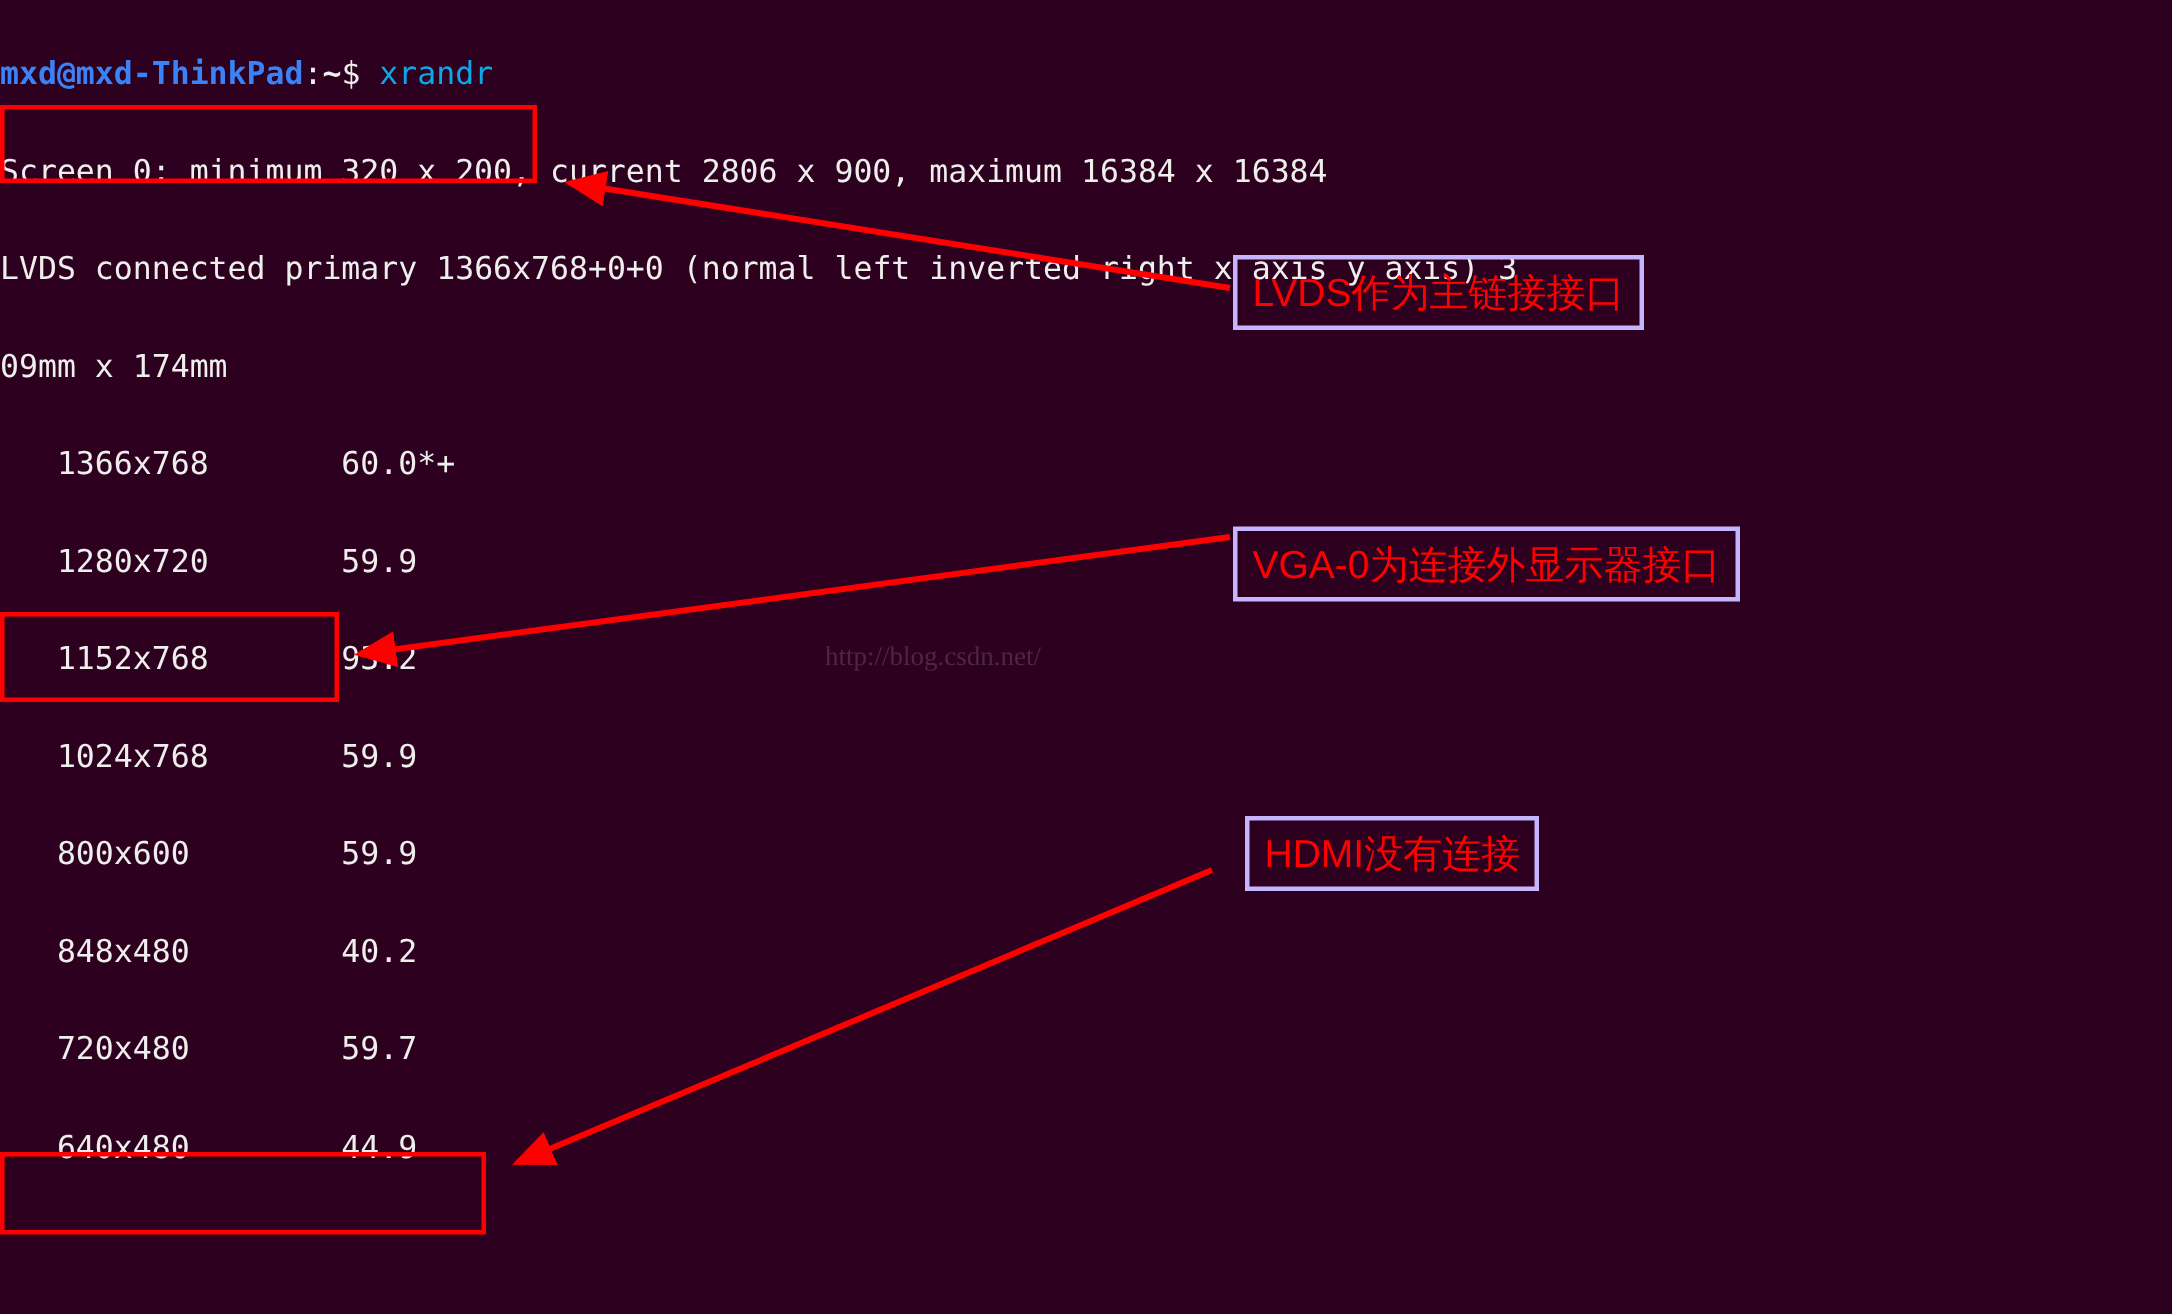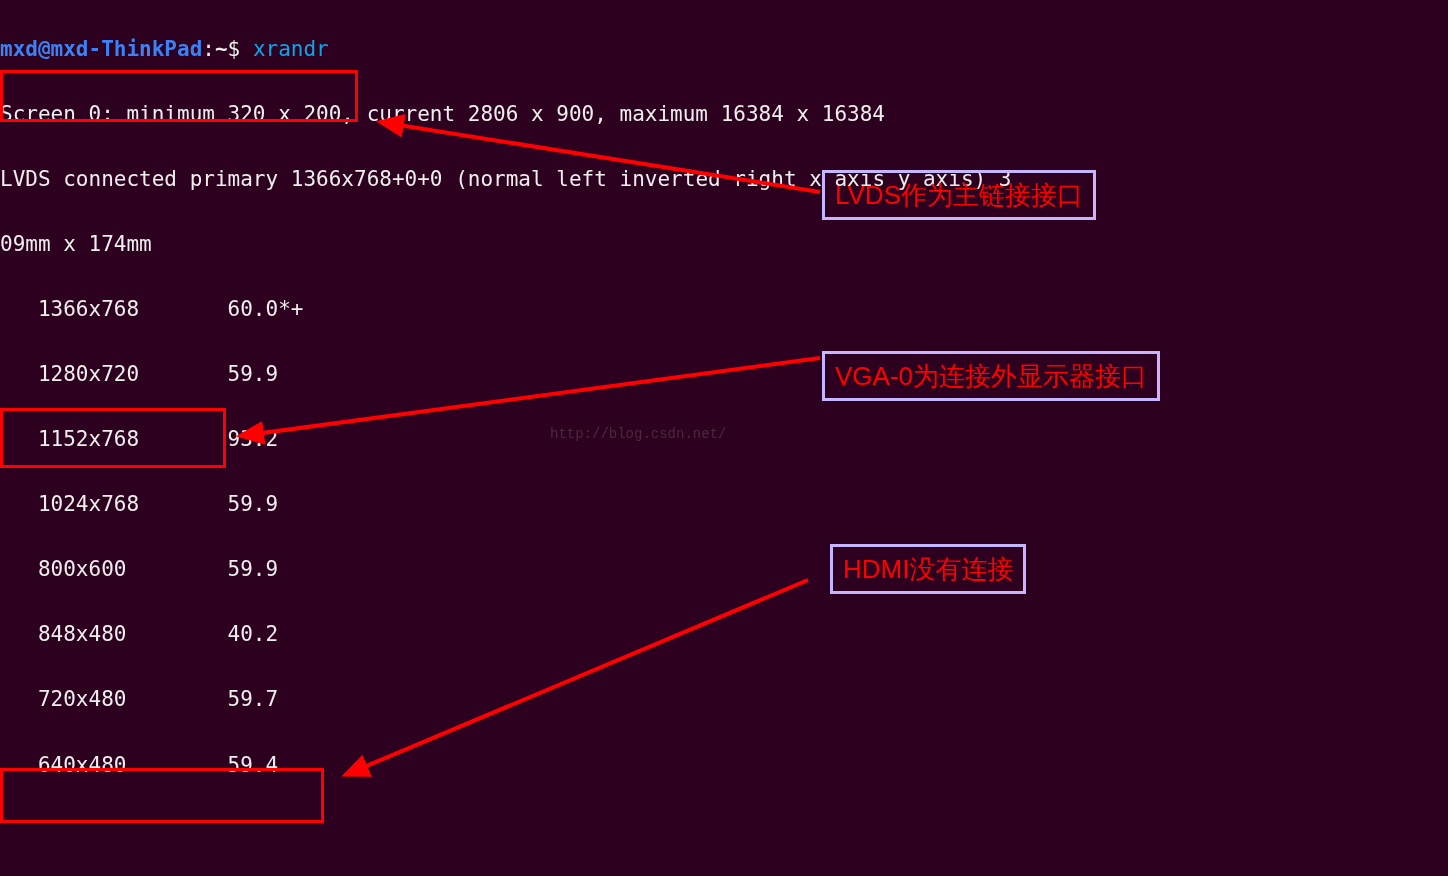--- a/index.html
+++ b/index.html
@@ -42,40 +42,40 @@
     position: absolute;
     top: 0;
     left: 0;
     width: 1448px;
     height: 876px;
     pointer-events: none;
   }
   .watermark {
     position: absolute;
     color: rgba(200,200,200,0.2);
-    font-size: 14px;
-    font-family: Liberation Mono, monospace;
+    font-size: 18px;
+    font-family: Liberation Serif, serif;
   }
 </style>
 </head>
 <body>
 
 <div class="terminal">
 <span class="line"><span class="prompt-user">mxd@mxd-ThinkPad</span><span>:</span><span class="prompt-path">~</span><span>$ </span><span class="cmd">xrandr</span></span>
 <span class="line">Screen 0: minimum 320 x 200, current 2806 x 900, maximum 16384 x 16384</span>
 <span class="line"><span>LVDS connected primary</span><span> 1366x768+0+0 (normal left inverted right x axis y axis) 3</span></span>
 <span class="line">09mm x 174mm</span>
 <span class="line">   1366x768       60.0*+</span>
 <span class="line">   1280x720       59.9  </span>
 <span class="line">   1152x768       93.2  </span>
 <span class="line">   1024x768       59.9  </span>
 <span class="line">   800x600        59.9  </span>
 <span class="line">   848x480        40.2  </span>
 <span class="line">   720x480        59.7  </span>
-<span class="line">   640x480        59.4  </span>
+<span class="line">   640x480        44.9  </span>
 
 
 
 
 
 
 
 
 
 

